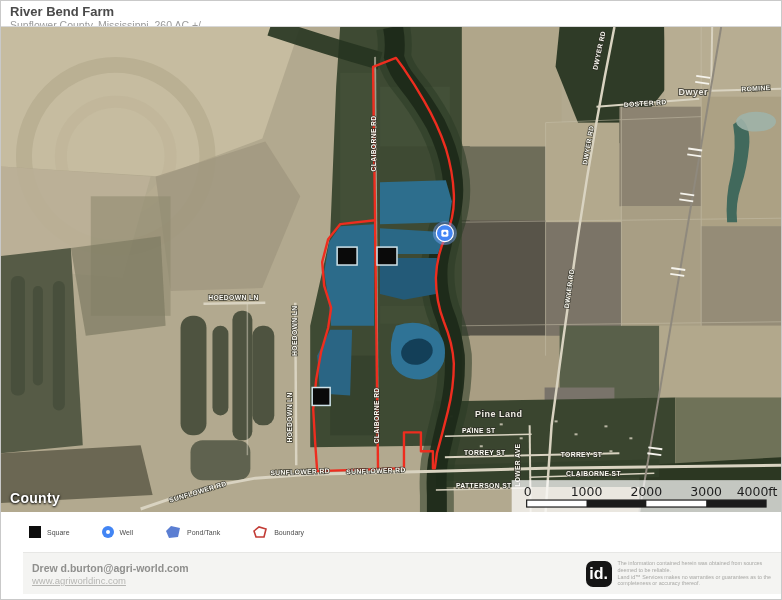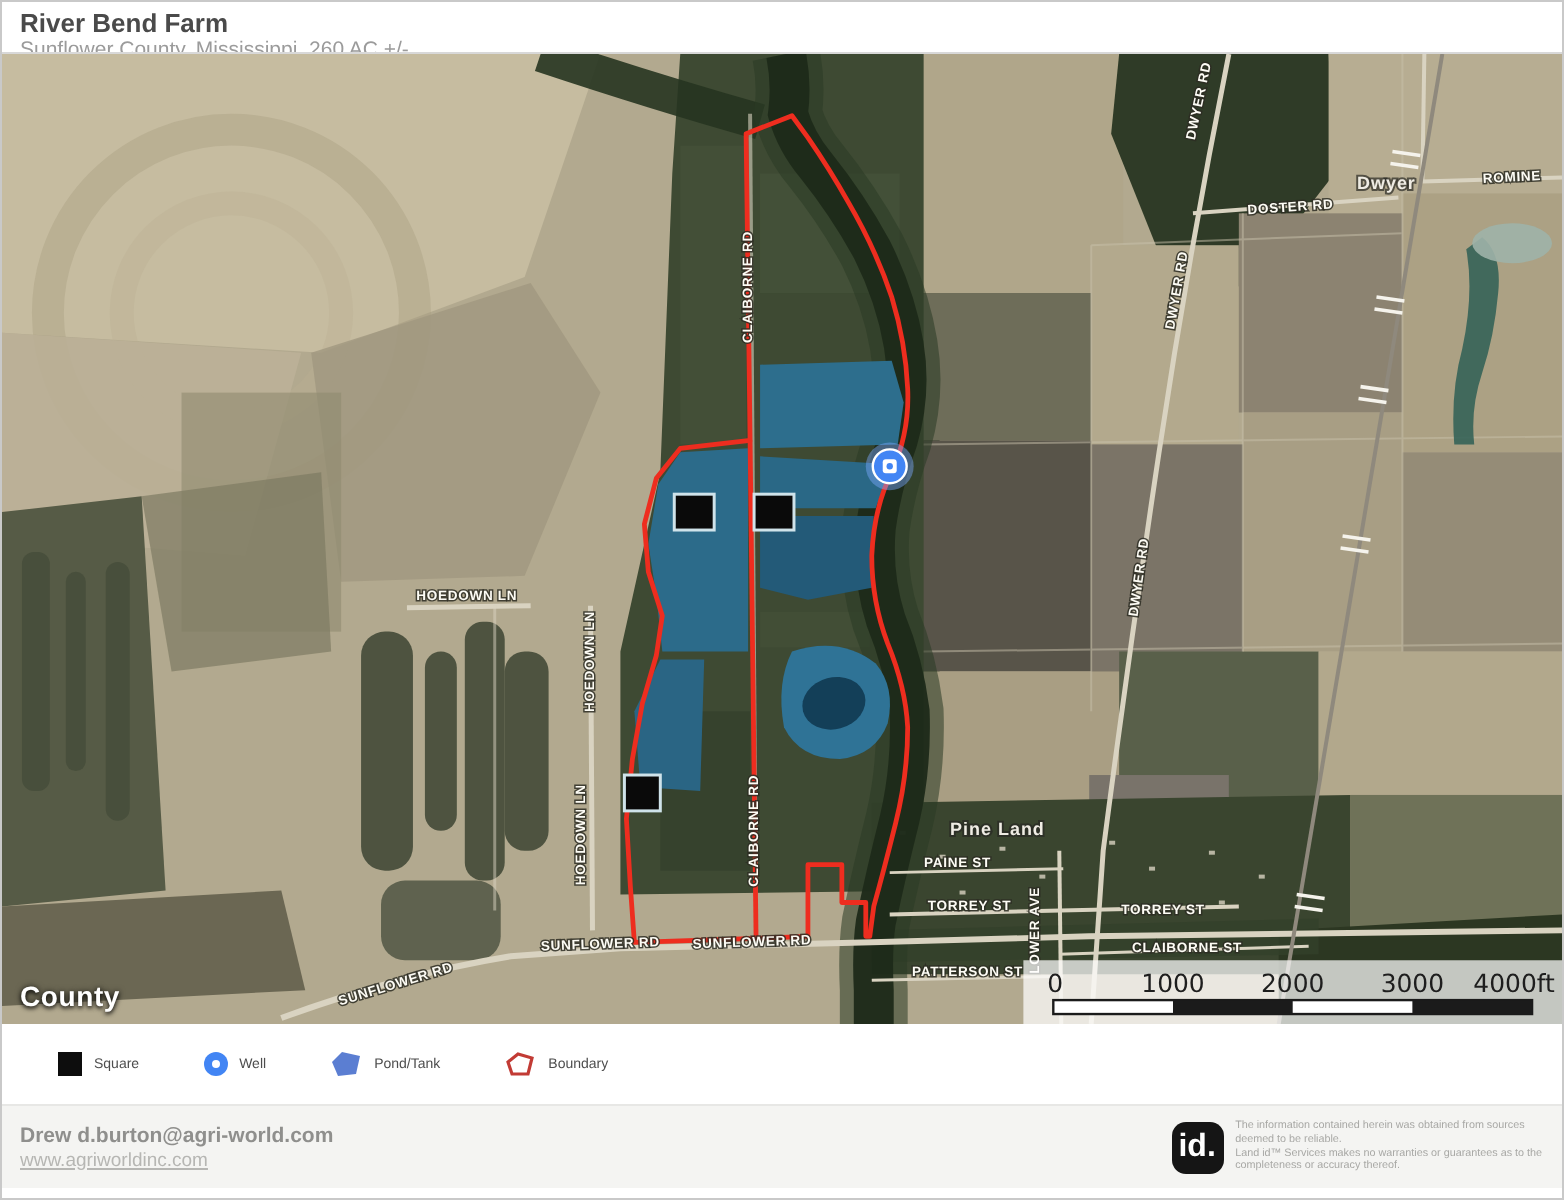--- a/index.html
+++ b/index.html
@@ -22,21 +22,21 @@
   text.scalelbl{font-family:"DejaVu Sans",sans-serif;font-size:12.5px;fill:#1e1e1e;text-anchor:middle;}
   
   .legend{height:40px;display:flex;align-items:center;padding-left:28px;gap:32px;background:#fff;}
   .legend-item{display:flex;align-items:center;gap:6px;}
   .legend-label{font-size:7px;color:#4d4d4d;}
   .icon-square{width:12px;height:12px;background:#0d0d0d;display:inline-block;}
   .icon-well{width:12px;height:12px;border-radius:50%;background:#4285f4;display:inline-flex;align-items:center;justify-content:center;}
   .icon-well i{width:4px;height:4px;border-radius:50%;background:#fff;display:block;}
   
   .footer{height:42px;background:#f4f4f2;border-top:1px solid #e7e7e5;display:flex;
-          justify-content:space-between;align-items:center;padding:0 10px 0 9px;box-sizing:border-box;}
+          justify-content:space-between;align-items:center;padding:0 10px 0 9px;box-sizing:border-box;margin-left:22px;}
   .contact{font-size:10.5px;font-weight:bold;color:#8f8f8d;line-height:13px;}
   .website{font-size:9.5px;color:#b6b6b3;line-height:11px;text-decoration:underline;}
   .attrib{display:flex;align-items:center;gap:6px;}
   .id-logo{width:26px;height:26px;background:#151515;border-radius:7px;color:#fff;font-weight:bold;
            font-size:16px;display:flex;align-items:center;justify-content:center;}
   .attrib-text{font-size:5.4px;color:#a8a8a5;line-height:6.6px;max-width:215px;}
 </style>
 </head>
 <body>
 

